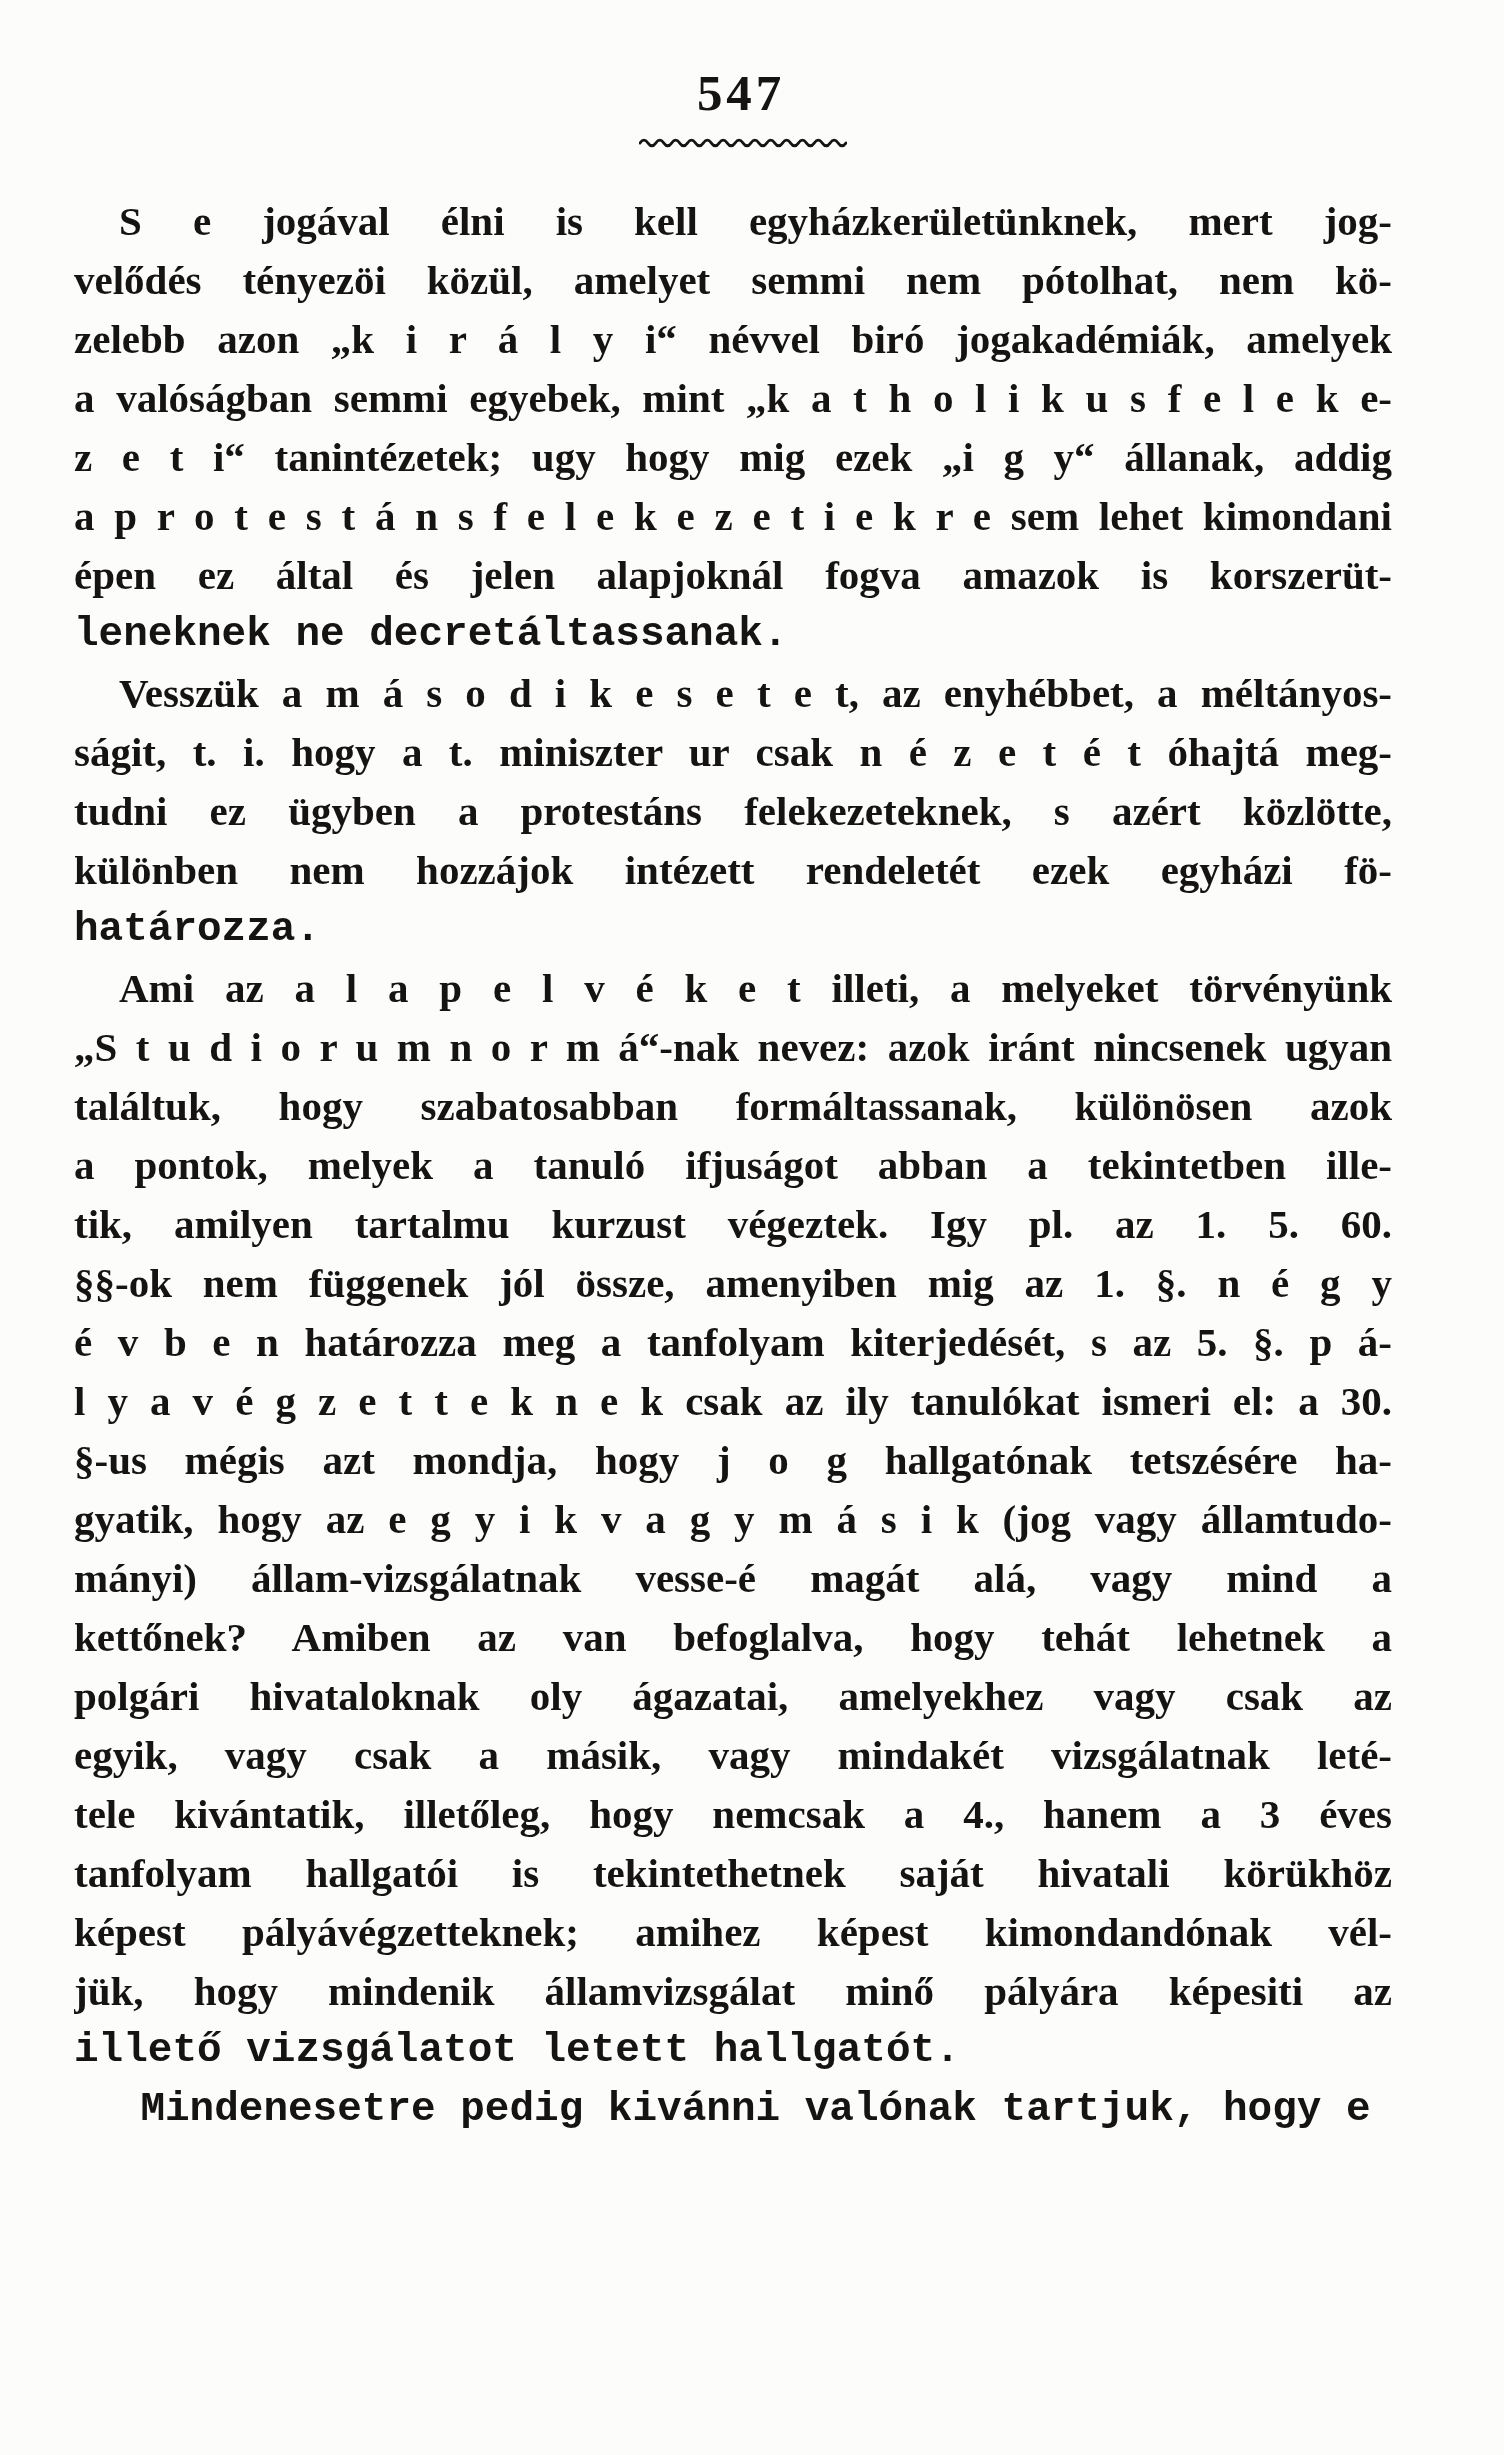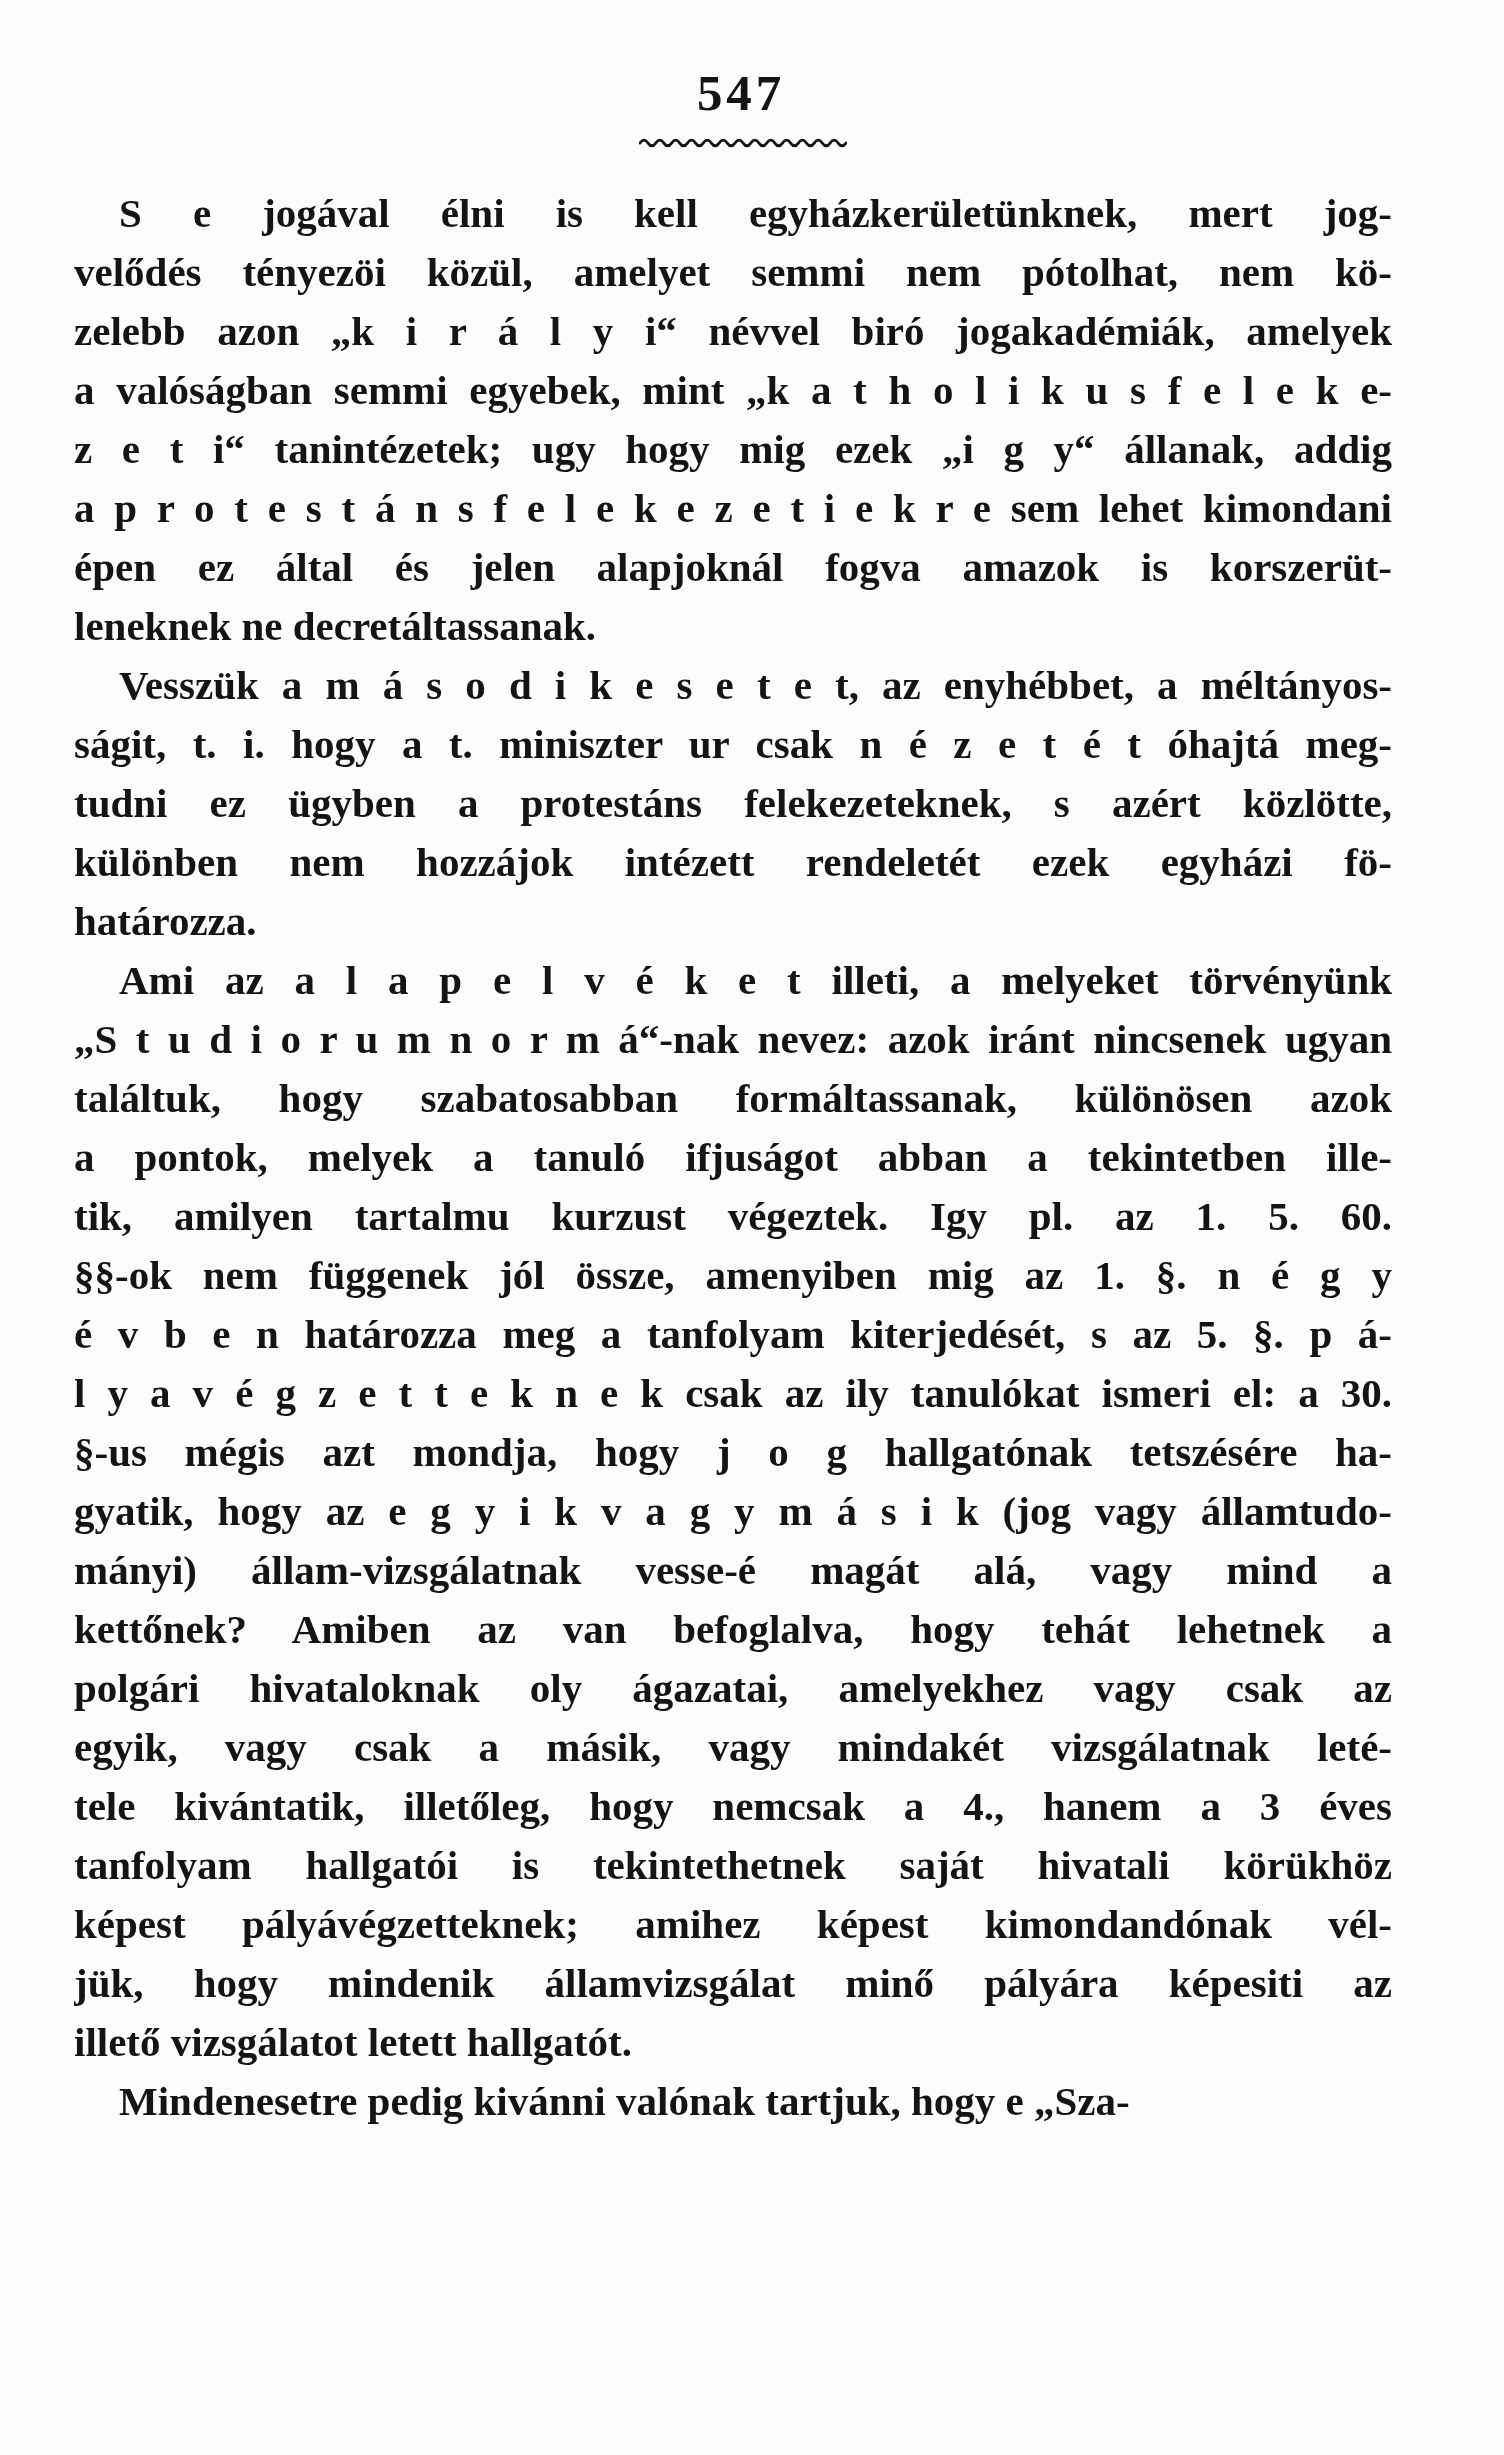--- a/index.html
+++ b/index.html
@@ -30,36 +30,36 @@
   .wavy {
     position: absolute;
     top: 135px;
     left: 639px;
     width: 208px;
     height: 13.7px;
   }
   .textblock {
     position: absolute;
     left: 74px;
-    top: 184px;
+    top: 192px;
     width: 1318px;
   }
   .ln {
     font-size: 41px;
     font-weight: bold;
     line-height: 59px;
     height: 59px;
     overflow: hidden;
     text-align: justify;
     text-align-last: justify;
     text-justify: inter-word;
     white-space: normal;
   }
   .ln.in { text-indent: 45px; }
-  .ln.fl { text-align: right; text-align-last: left; }
+  .ln.fl { text-align: center; text-align-last: left; font-family: Liberation Mono, monospace; }
 </style>
 </head>
 <body>
 
 <div class="page">
 
   <div class="pagenum">547</div>
 
   <svg class="wavy" viewBox="0 0 210 12" preserveAspectRatio="none" aria-hidden="true">
     <path d="M1,7 Q5,2 9,7 T17,7 T25,7 T33,7 T41,7 T49,7 T57,7 T65,7 T73,7 T81,7 T89,7 T97,7 T105,7 T113,7 T121,7 T129,7 T137,7 T145,7 T153,7 T161,7 T169,7 T177,7 T185,7 T193,7 T201,7 T209,7" fill="none" stroke="#161413" stroke-width="2.6" stroke-linecap="round"></path>

